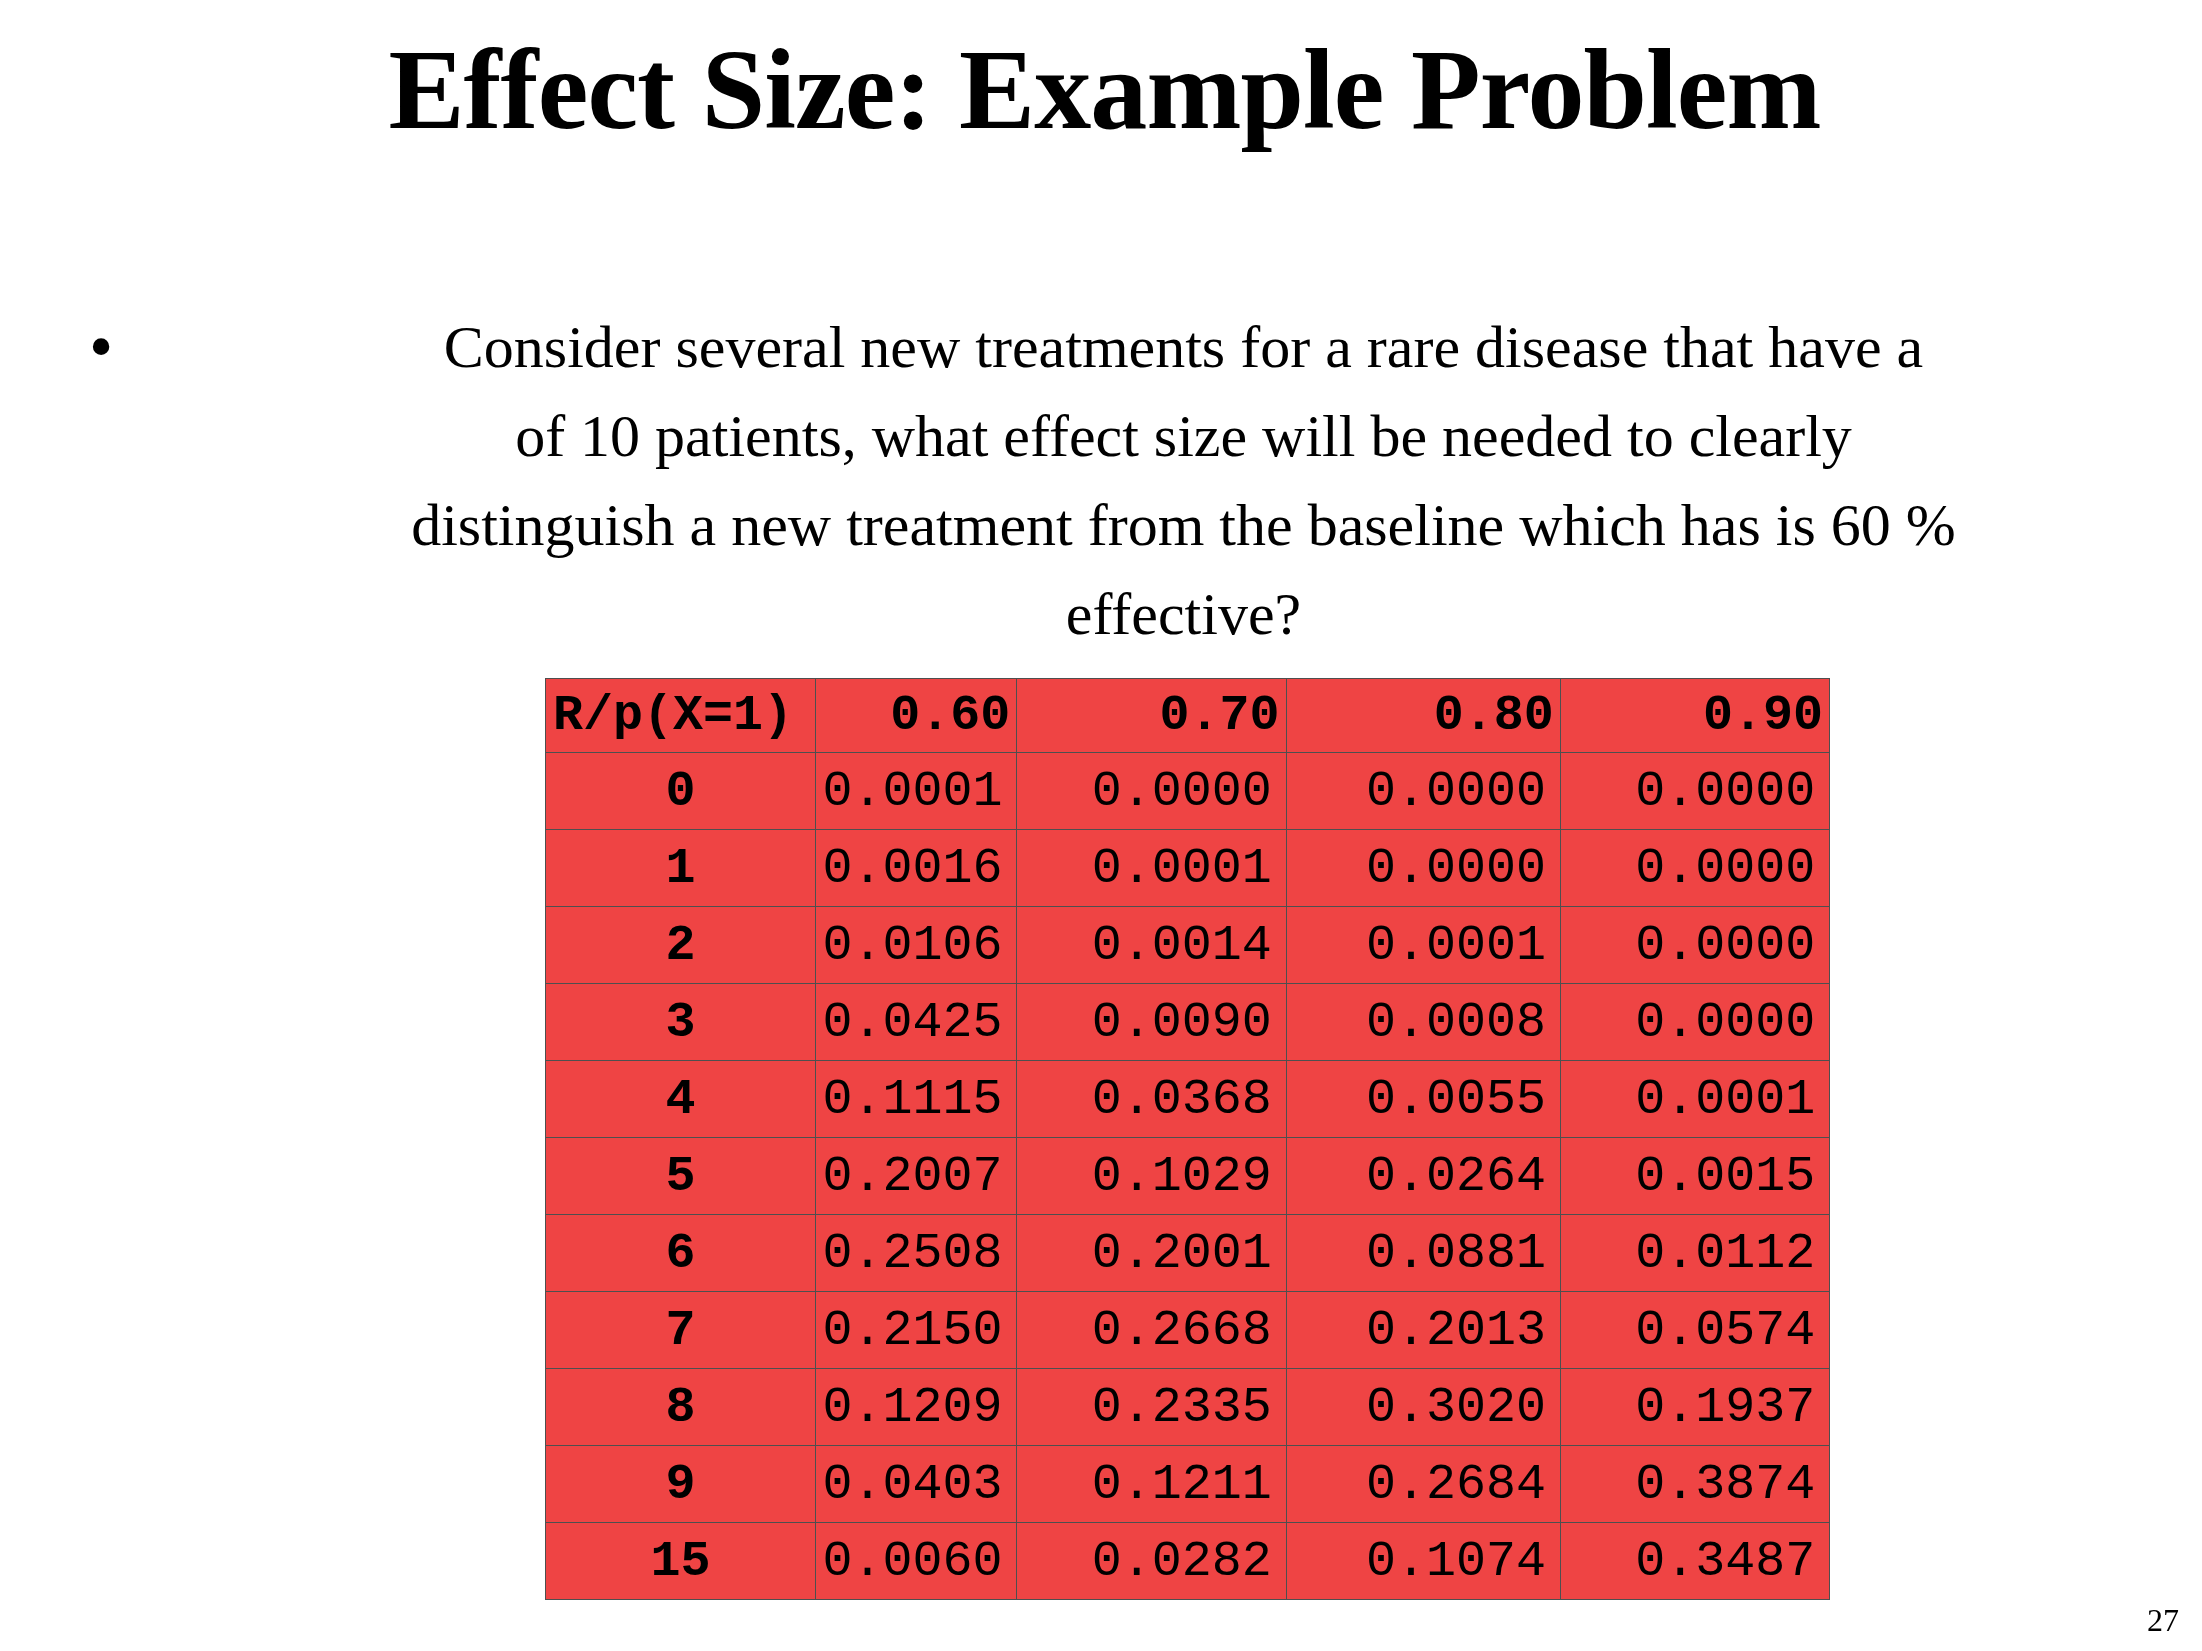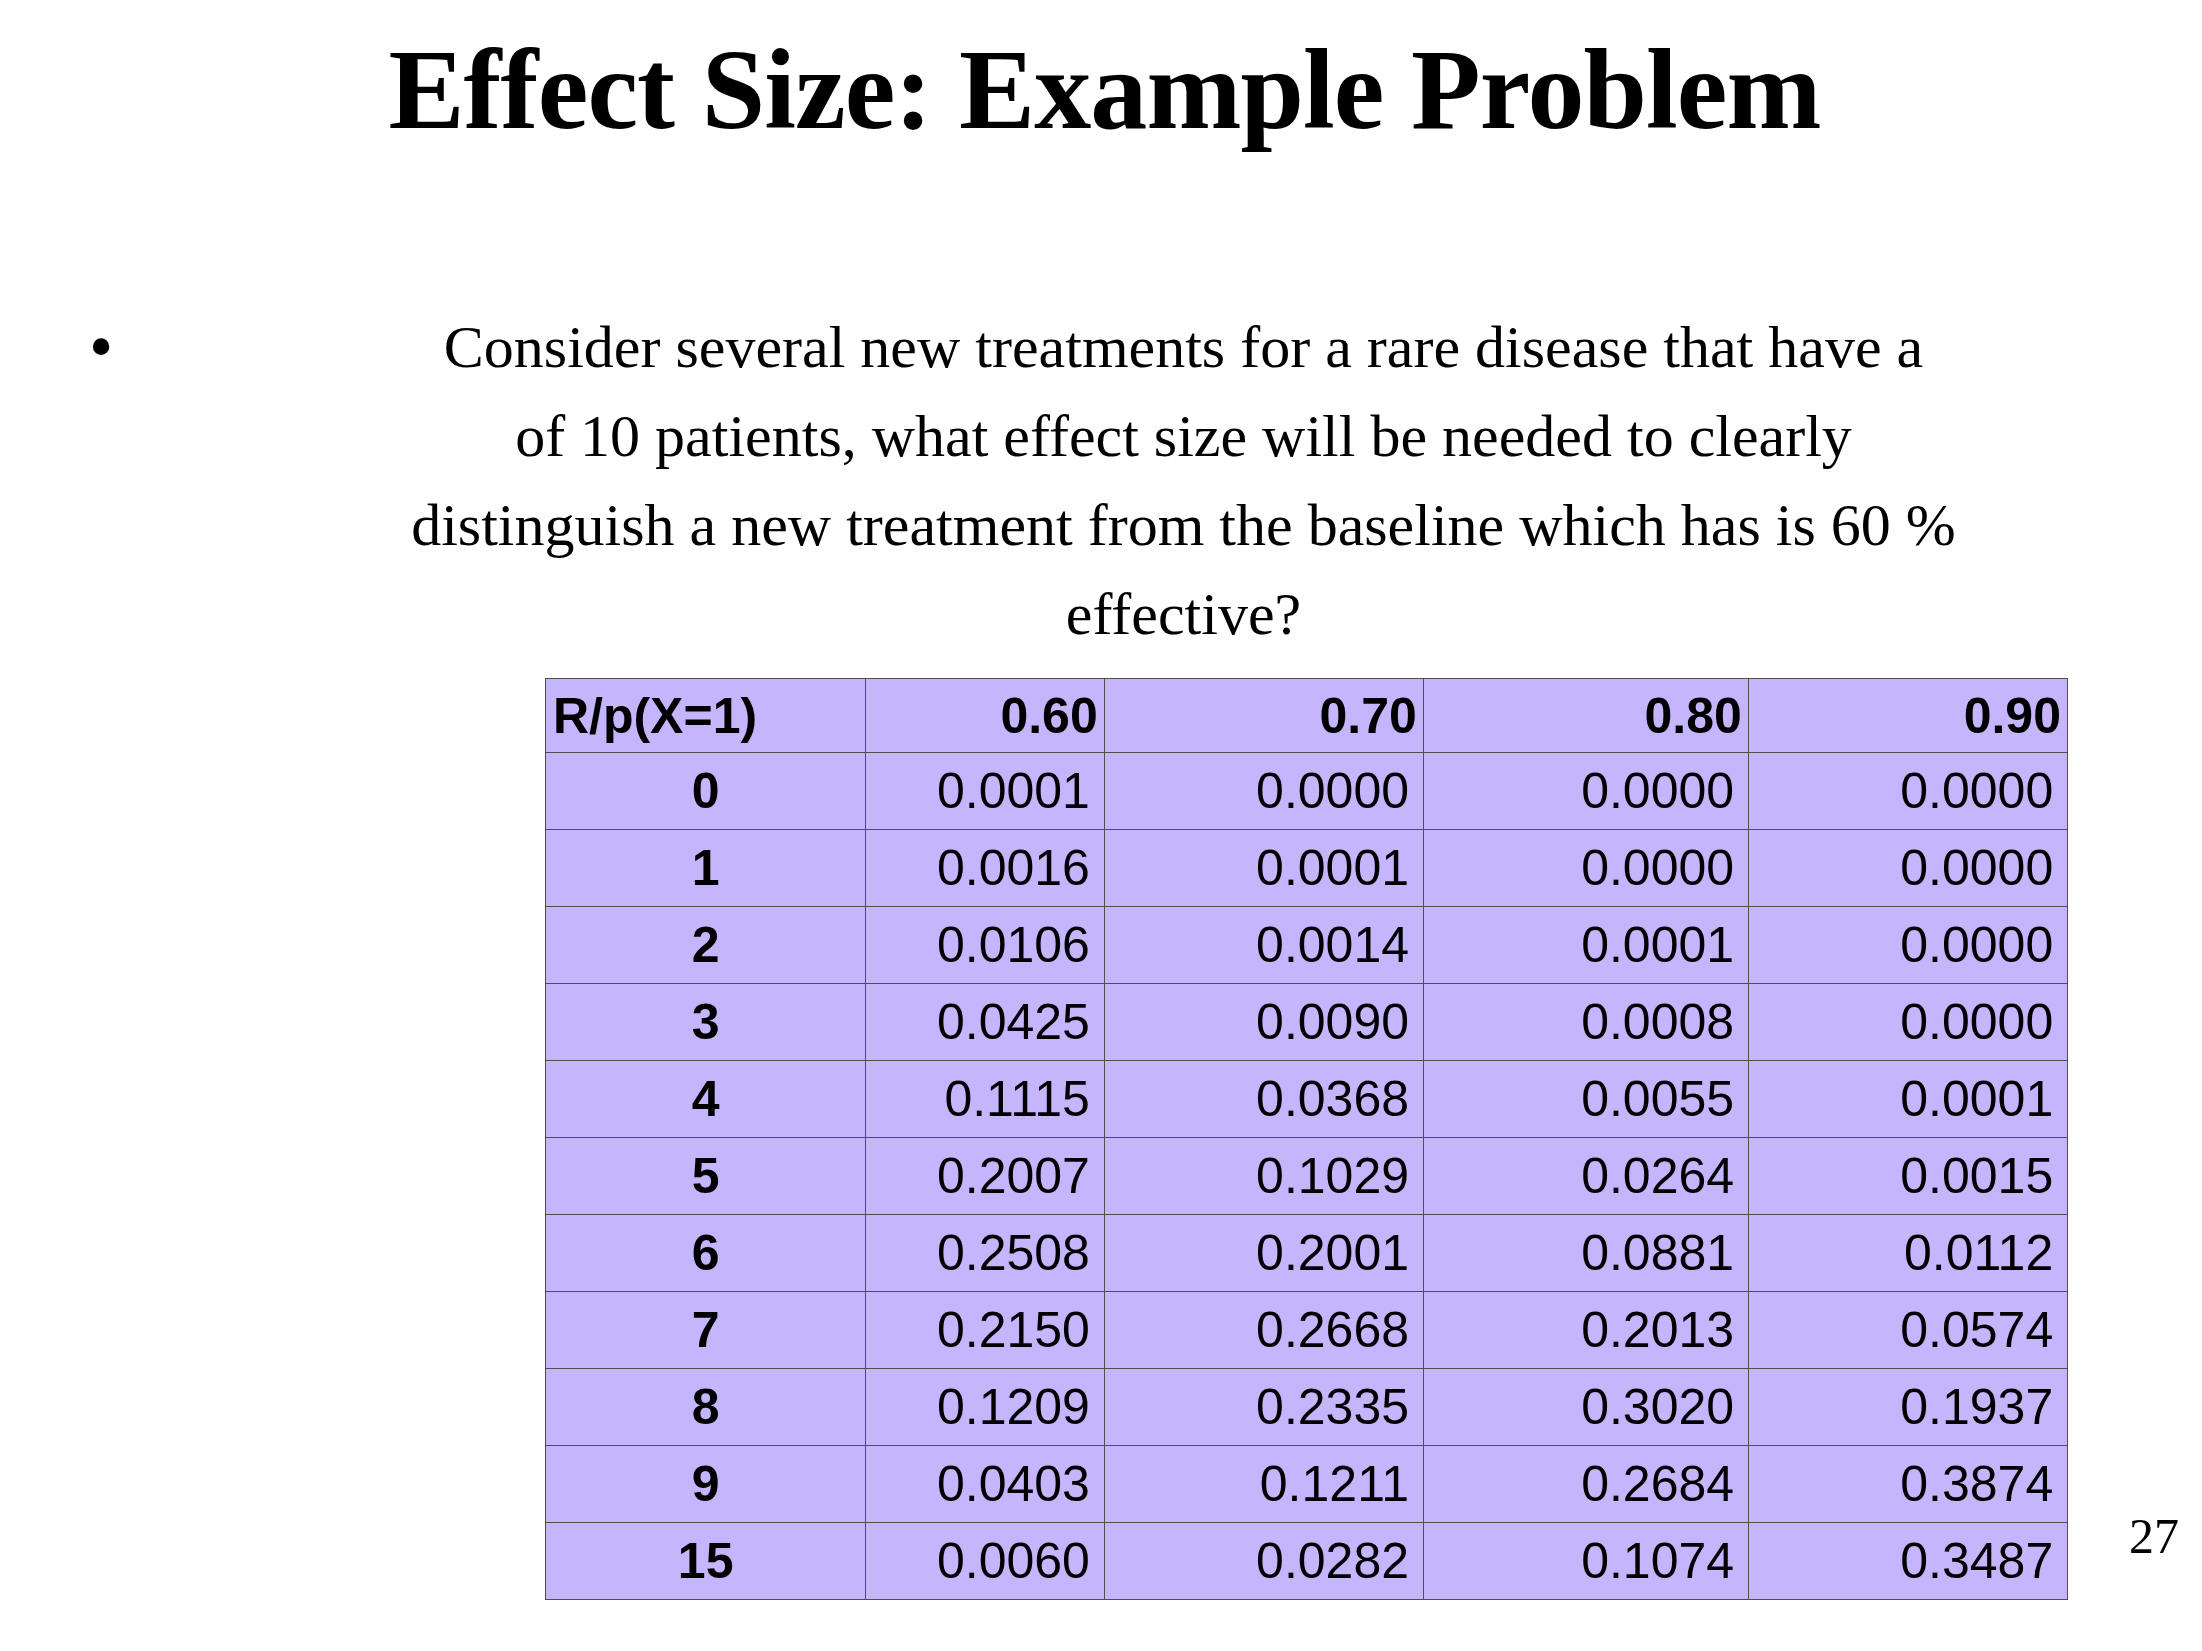--- a/index.html
+++ b/index.html
@@ -39,48 +39,48 @@
   .bullet-text .line {
     font-size: 60px;
     line-height: 89px;
     white-space: pre;
     text-align: center;
   }
 
   table.prob {
     position: absolute;
     left: 545px; top: 678px;
-    width: 1523px;
+    width: 1285px;
     border-collapse: collapse;
     table-layout: fixed;
-    font-family: Liberation Sans, sans-serif;
+    font-family: Liberation Mono, monospace;
     font-size: 50px;
-    background: #c4b5fd;
+    background: #ef4444;
   }
   table.prob col.c0 { width: 270px; }
   table.prob col.c1 { width: 201px; }
   table.prob col.c2 { width: 269px; }
   table.prob col.c3 { width: 274px; }
   table.prob col.c4 { width: 269px; }
   table.prob th, table.prob td {
     border: 1.7px solid #4f4f4f;
     height: 77px;
     vertical-align: middle;
     overflow: hidden;
   }
   table.prob thead th { font-weight: bold; height: 74px; }
   th.hdr-corner { text-align: left; padding-left: 6.9px; }
   th.hdr-num { text-align: right; padding-right: 6px; }
   td.lbl { text-align: center; font-weight: bold; }
   td.val { text-align: right; padding-right: 13.8px; font-weight: normal; margin-top: 28px; }
 
   .page-number {
     position: absolute;
-    right: 24px; top: 1507px;
-    font-size: 50px;
+    right: 24px; top: 1602px;
+    font-size: 32px;
     margin-left: 9px;
   }
 </style>
 </head>
 <body>
 
 <div class="slide">
 
   <div class="title">Effect Size: Example Problem</div>
 

